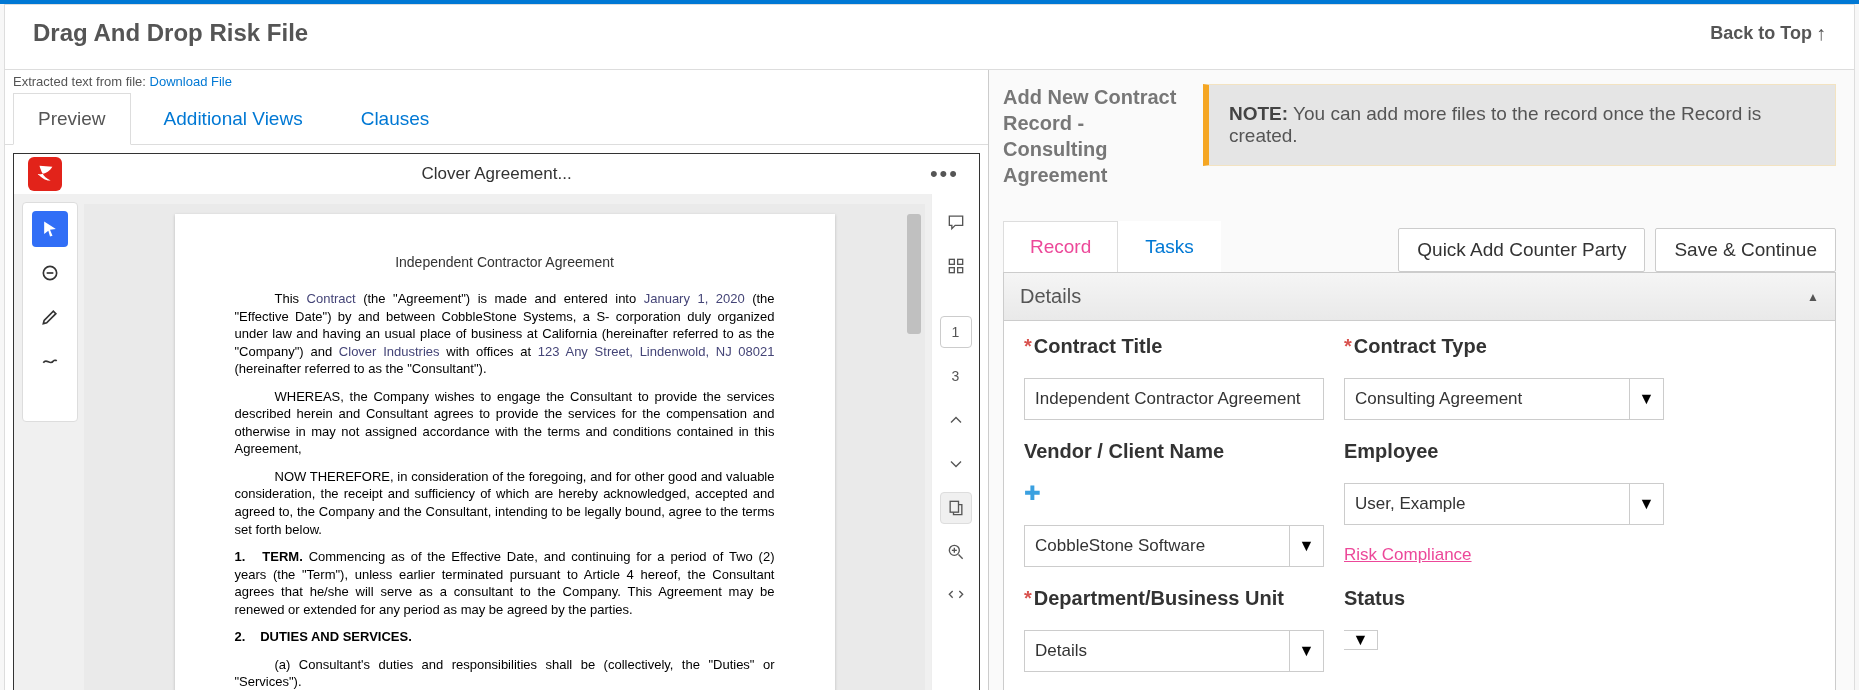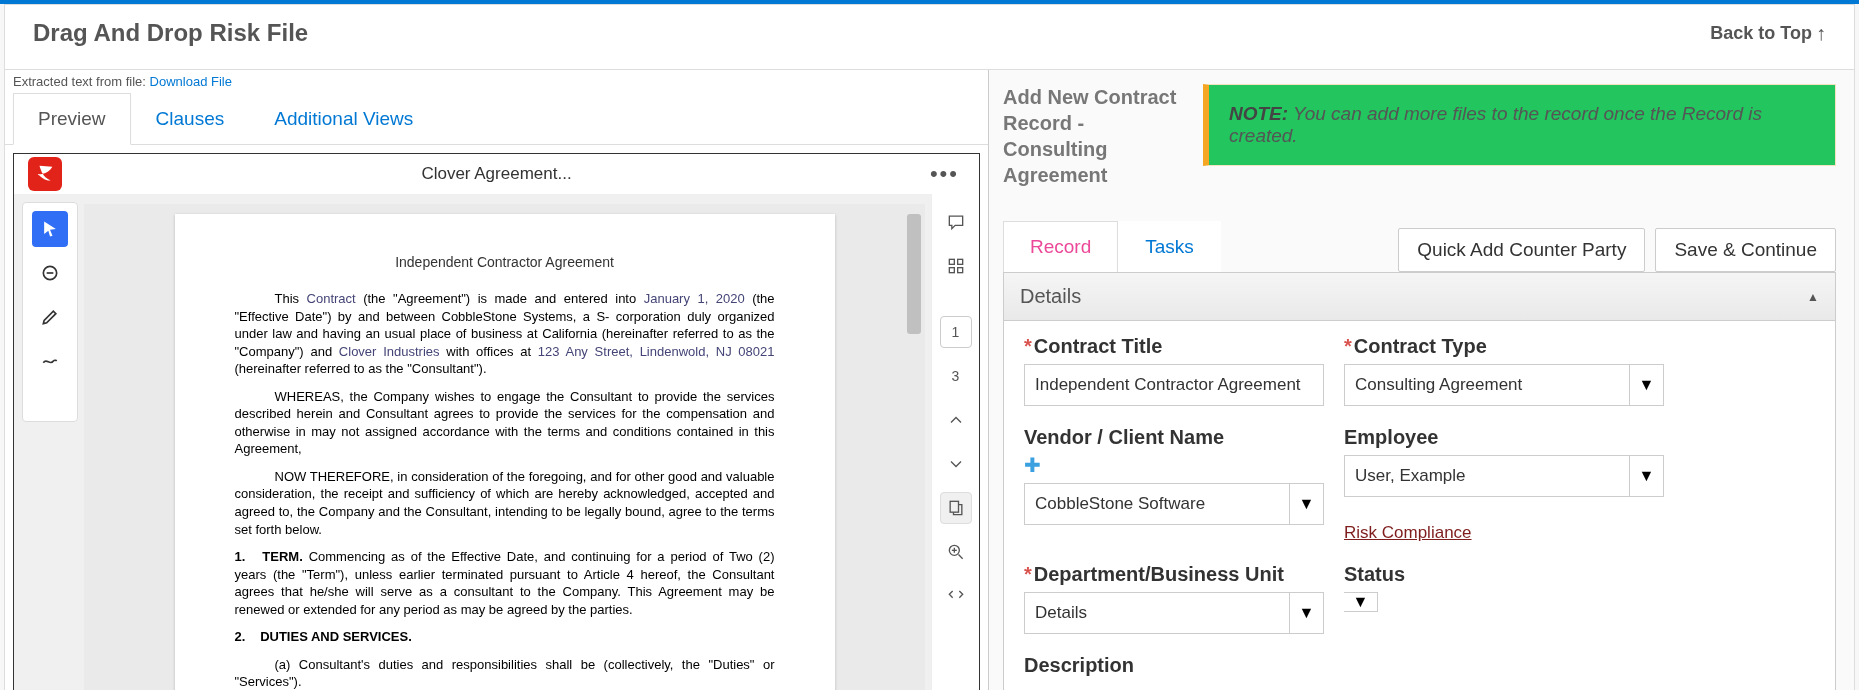--- a/index.html
+++ b/index.html
@@ -8,21 +8,21 @@
 .container { background: #fff; border: 1px solid #ddd; margin: 0 4px; }
 .header { display: flex; justify-content: space-between; align-items: center; padding: 14px 28px 22px 28px; }
 .header h1 { font-size: 24px; font-weight: 700; color: #555; }
 .back-to-top { font-size: 18px; font-weight: 700; color: #555; cursor: pointer; display: flex; align-items: center; gap: 4px; }
 .back-to-top .arrow { font-size: 20px; }
 .splitter { display: flex; border-top: 1px solid #ddd; }
 .left-pane { width: 984px; border-right: 1px solid #ccc; }
 .right-pane { flex: 1; background: #fafafa; }
 .extracted-line { font-size: 13px; color: #555; padding: 4px 8px; }
 .download-link { color: #0078d4; cursor: pointer; }
-.tabs { display: flex; gap: 0; padding: 0 8px; border-bottom: 1px solid #ddd; align-items: flex-end; }
+.tabs { display: flex; gap: 8px; padding: 0 8px; border-bottom: 1px solid #ddd; align-items: flex-end; }
 .tab { padding: 14px 24px; font-size: 19px; cursor: pointer; border: 1px solid transparent; border-bottom: none; }
 .tab.active { color: #555; border: 1px solid #ddd; border-bottom: 1px solid #fff; margin-bottom: -1px; background: #fff; }
 .tab.inactive { color: #0078d4; }
 .pdf-viewer { margin: 8px; border: 1px solid #333; height: 560px; display: flex; flex-direction: column; background: #fff; position: relative; }
 .pdf-header { display: flex; align-items: center; justify-content: center; padding: 10px; position: relative; }
 .acrobat-icon { position: absolute; left: 14px; width: 34px; height: 34px; background: #e2231a; border-radius: 6px; display: flex; align-items: center; justify-content: center; }
 .acrobat-icon svg { width: 22px; height: 22px; fill: #fff; }
 .pdf-title { font-size: 17px; color: #333; }
 .pdf-dots { position: absolute; right: 20px; font-size: 22px; color: #555; letter-spacing: 2px; cursor: pointer; }
 .pdf-body { flex: 1; display: flex; overflow: hidden; background: #f0f0f0; }
@@ -41,43 +41,43 @@
 .pdf-page .clause-h { font-weight: bold; }
 .pdf-right-tools { width: 48px; background: #fff; display: flex; flex-direction: column; align-items: center; padding: 12px 0; gap: 12px; border-left: 1px solid #eee; }
 .rt-btn { width: 32px; height: 32px; display: flex; align-items: center; justify-content: center; color: #555; cursor: pointer; border-radius: 4px; }
 .rt-btn svg { width: 20px; height: 20px; stroke: currentColor; fill: none; stroke-width: 1.6; }
 .rt-btn.page-num { border: 1px solid #ccc; font-size: 14px; background:#fff;}
 .rt-btn.page-total { font-size: 14px; color: #555; }
 .rt-btn.page-op { background: #f0f0f0; border: 1px solid #ddd;}
 
 .right-head-row { display: flex; align-items: flex-start; padding: 14px 18px 14px 14px; gap: 20px; }
 .add-new-title { font-size: 20px; font-weight: 700; color: #777; width: 180px; line-height: 1.3; }
-.note-box { flex: 1; background: #22c55e; border: 1px solid #f3e3c1; border-left: 6px solid #f5a623; padding: 18px 20px; font-size: 19px; color: #555; font-style: italic; }
+.note-box { flex: 1; background: #e5e5e5; border: 1px solid #f3e3c1; border-left: 6px solid #f5a623; padding: 18px 20px; font-size: 19px; color: #555; }
 .note-box strong { font-weight: 700; color: #444; }
 
 .actions-row { display: flex; align-items: flex-end; padding: 0 18px 0 14px; }
 .rec-tabs { display: flex; }
 .rec-tab { padding: 14px 26px; font-size: 19px; border: 1px solid #ddd; border-bottom: none; cursor: pointer; background: #fff; }
 .rec-tab.active { color: #ec4899; }
 .rec-tab.inactive { color: #0078d4; border-color: transparent; }
 .spacer { flex: 1; }
 .btn { border: 1px solid #ccc; background: #fff; padding: 10px 18px; font-size: 19px; color: #333; cursor: pointer; border-radius: 2px; margin-left: 10px; margin-top: 26px; }
 
 .details-panel { margin: 0 18px 0 14px; border: 1px solid #ccc; background: #fff; }
 .details-head { background: linear-gradient(#f5f5f5,#e9e9e9); padding: 12px 16px; font-size: 20px; color: #555; display: flex; justify-content: space-between; align-items: center; border-bottom: 1px solid #ccc; }
 .details-head .collapse { font-size: 12px; color: #555; }
 .details-body { padding: 14px 20px; display: grid; grid-template-columns: 300px 320px; column-gap: 20px; row-gap: 20px; align-items: start; }
-.field { display: flex; flex-direction: column; gap: 6px; }
+.field { display: flex; flex-direction: column; gap: 20px; }
 .field .label { font-size: 20px; font-weight: 700; color: #333; }
 .field .label .req { color: #d9534f; margin-right: 2px; }
 .field input.text, .field .select { height: 42px; border: 1px solid #ccc; padding: 0 10px; font-size: 17px; color: #333; background: #fff; }
 .field .select-wrap { display: flex; }
 .field .select { flex: 1; display: flex; align-items: center; }
 .field .select-caret { width: 34px; border: 1px solid #ccc; border-left: none; display: flex; align-items: center; justify-content: center; background: #fff; cursor: pointer; }
-.risk-link { color: #7f1d1d; text-decoration: underline; font-size: 17px; cursor: pointer; margin-top: 20px; }
+.risk-link { color: #ec4899; text-decoration: underline; font-size: 17px; cursor: pointer; margin-top: 0; }
 .plus-icon { color: #3aa0e0; font-size: 20px; cursor: pointer; margin-top: -2px; }
 .field.span2 { grid-column: 1 / span 2; }
 </style>
 </head>
 <body>
 
 <div class="topbar"></div>
 <div class="container">
   <div class="header">
     <h1>Drag And Drop Risk File</h1>
@@ -88,22 +88,22 @@
   </div>
 
   <div class="splitter">
 
     <div class="left-pane">
       <div class="extracted-line">
         <span>Extracted text from file: </span><span class="download-link">Download File</span>
       </div>
       <div class="tabs">
         <div class="tab active">Preview</div>
+        <div class="tab inactive">Additional Views</div>
         <div class="tab inactive">Clauses</div>
-        <div class="tab inactive">Additional Views</div>
       </div>
 
       <div class="pdf-viewer">
         <div class="pdf-header">
           <div class="acrobat-icon">
             <svg viewBox="0 0 24 24">
                 <path d="M6 3 C6 3 8 11 12 15 C14 17 18 19 18 19 C18 19 14 20 10 17 C7 15 4 12 4 12 C4 12 9 13 14 10 C18 8 20 4 20 4"></path>
               </svg>
           </div>
           <div class="pdf-title">Clover Agreement...</div>

